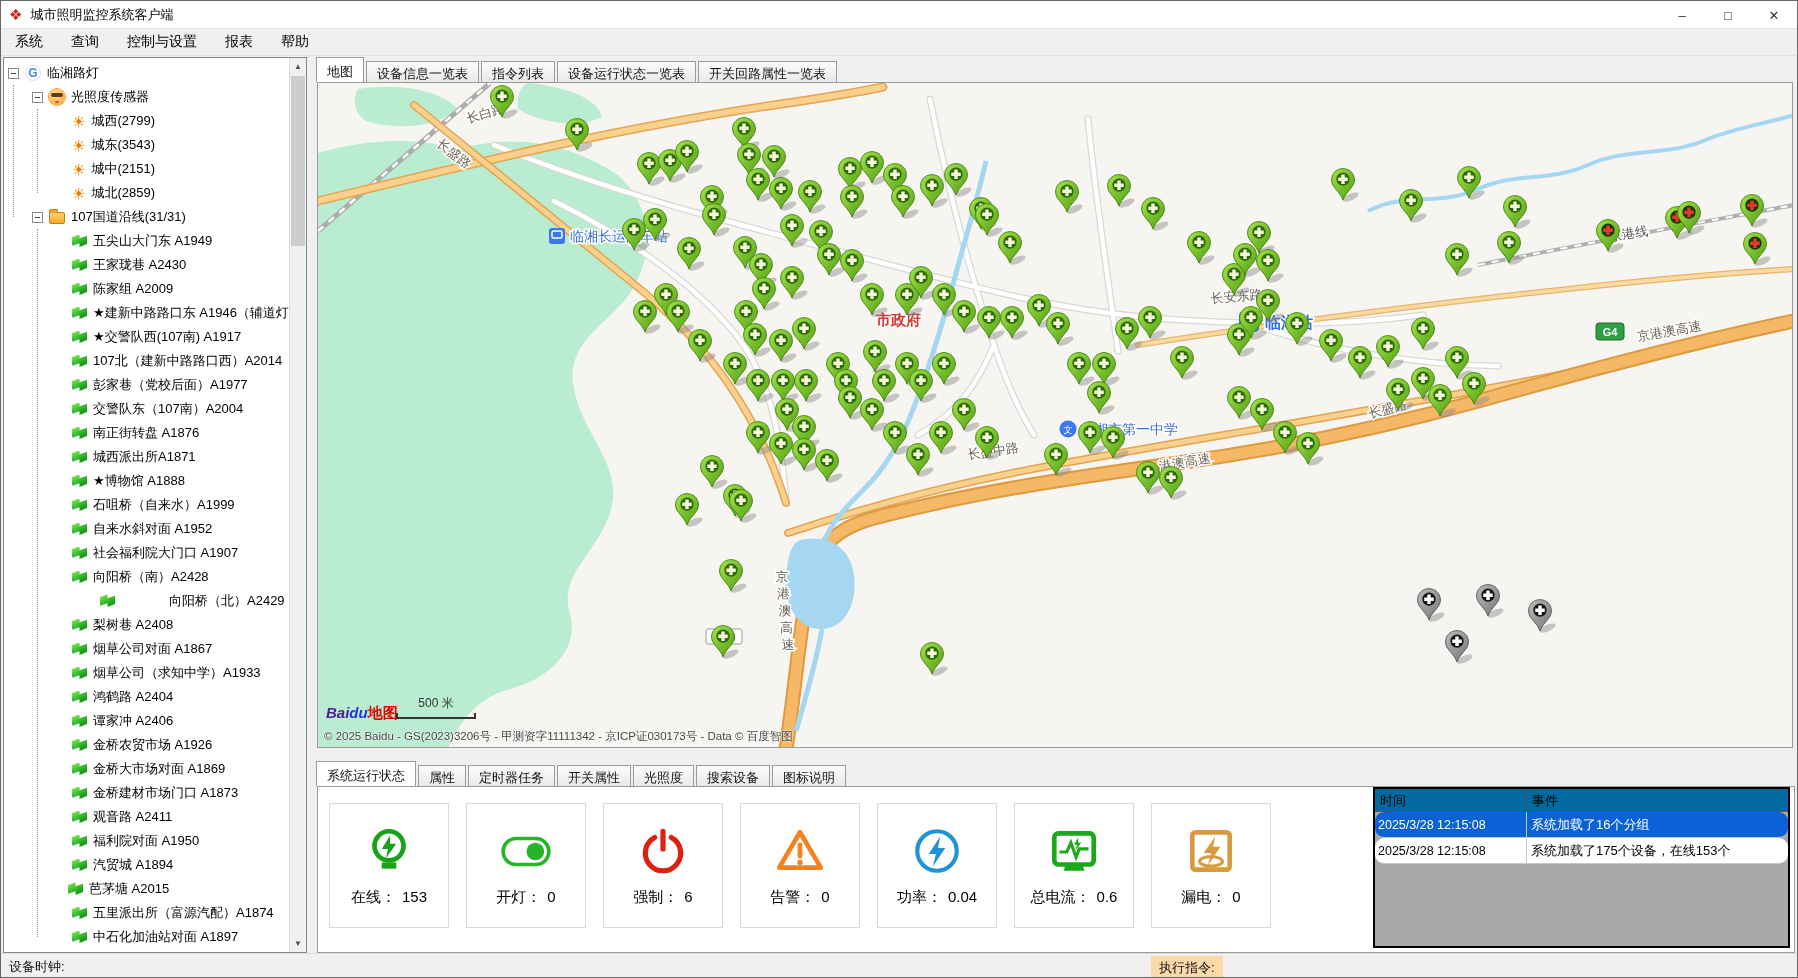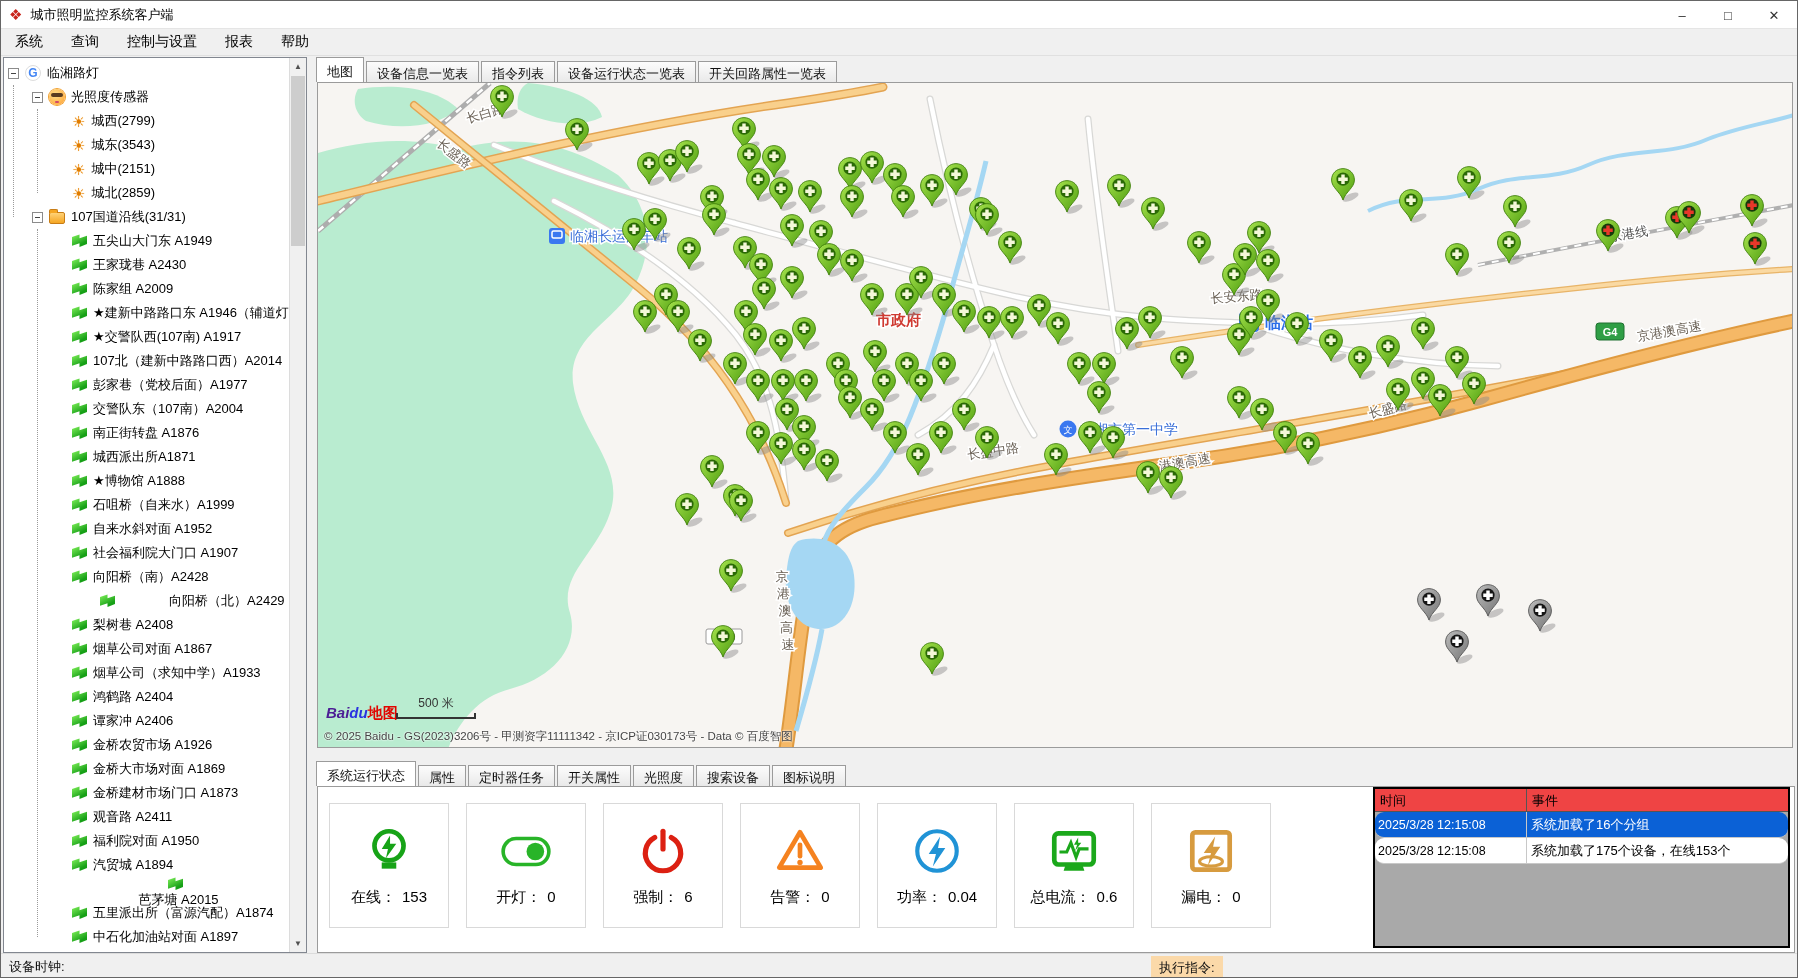--- a/index.html
+++ b/index.html
@@ -51,21 +51,21 @@
   .splitter{position:absolute;left:0;top:692px;width:100%;height:12px;background:#f0f0f0;}
   .bottom-panel{position:absolute;left:0px;top:704px;width:1484px;height:193px;}
   .panel-content{position:absolute;left:4px;top:26px;right:2px;bottom:0;background:#fff;border:1px solid #9b9b9b;}
   .cards{position:absolute;left:11px;top:16px;display:flex;gap:17px;}
   .card{width:120px;height:125px;background:#fff;border:1px solid #d9d9d9;display:flex;flex-direction:column;align-items:center;justify-content:center;}
   .card svg{width:54px;height:54px;margin-bottom:10px;}
   .card .cap{font-size:15px;color:#000;}
   .card .cap b{font-weight:normal;margin-left:6px;}
   
   .event-log{position:absolute;right:4px;top:0;width:417px;height:161px;border:2px solid #000;background:#a9a9a9;display:flex;flex-direction:column;font-size:13px;}
-  .ev-head{display:flex;background:#ef4444;height:23px;line-height:23px;border-bottom:1px solid #555;flex:none;}
+  .ev-head{display:flex;background:#0369a1;height:23px;line-height:23px;border-bottom:1px solid #555;flex:none;}
   .ev-head .c1{width:152px;border-right:1px solid #555;padding-left:5px;}
   .ev-head .c2{flex:1;padding-left:5px;}
   .ev-row{display:flex;height:26px;line-height:26px;background:#fff;color:#000;border-bottom:1px solid #c8c8c8;flex:none;cursor:default;border-radius:9px;}
   .ev-row .c1{width:152px;padding-left:3px;border-right:1px solid #c8c8c8;font-size:12.5px;}
   .ev-row .c2{flex:1;padding-left:4px;}
   .ev-row.sel{background:#0b61d6;color:#fff;}
   .ev-fill{flex:1;background:#a9a9a9;}
   
   .statusbar{position:absolute;left:0;top:952px;width:100%;height:26px;background:#f0f0f0;border-top:1px solid #dcdcdc;font-size:13px;color:#111;}
   .sb-clock{position:absolute;left:8px;top:4px;}
@@ -299,21 +299,21 @@
             <span class="flag"></span>
           </span>
           <span>福利院对面 A1950</span>
         </div>
         <div class="trow" style="padding-left: 68px;">
           <span class="ticon">
             <span class="flag"></span>
           </span>
           <span>汽贸城 A1894</span>
         </div>
-        <div class="trow" style="padding-left: 64px; flex-direction: column;">
+        <div class="trow" style="padding-left: 64px;">
           <span class="ticon">
             <span class="flag"></span>
           </span>
           <span>芭茅塘 A2015</span>
         </div>
         <div class="trow" style="padding-left: 68px;">
           <span class="ticon">
             <span class="flag"></span>
           </span>
           <span>五里派出所（富源汽配）A1874</span>

